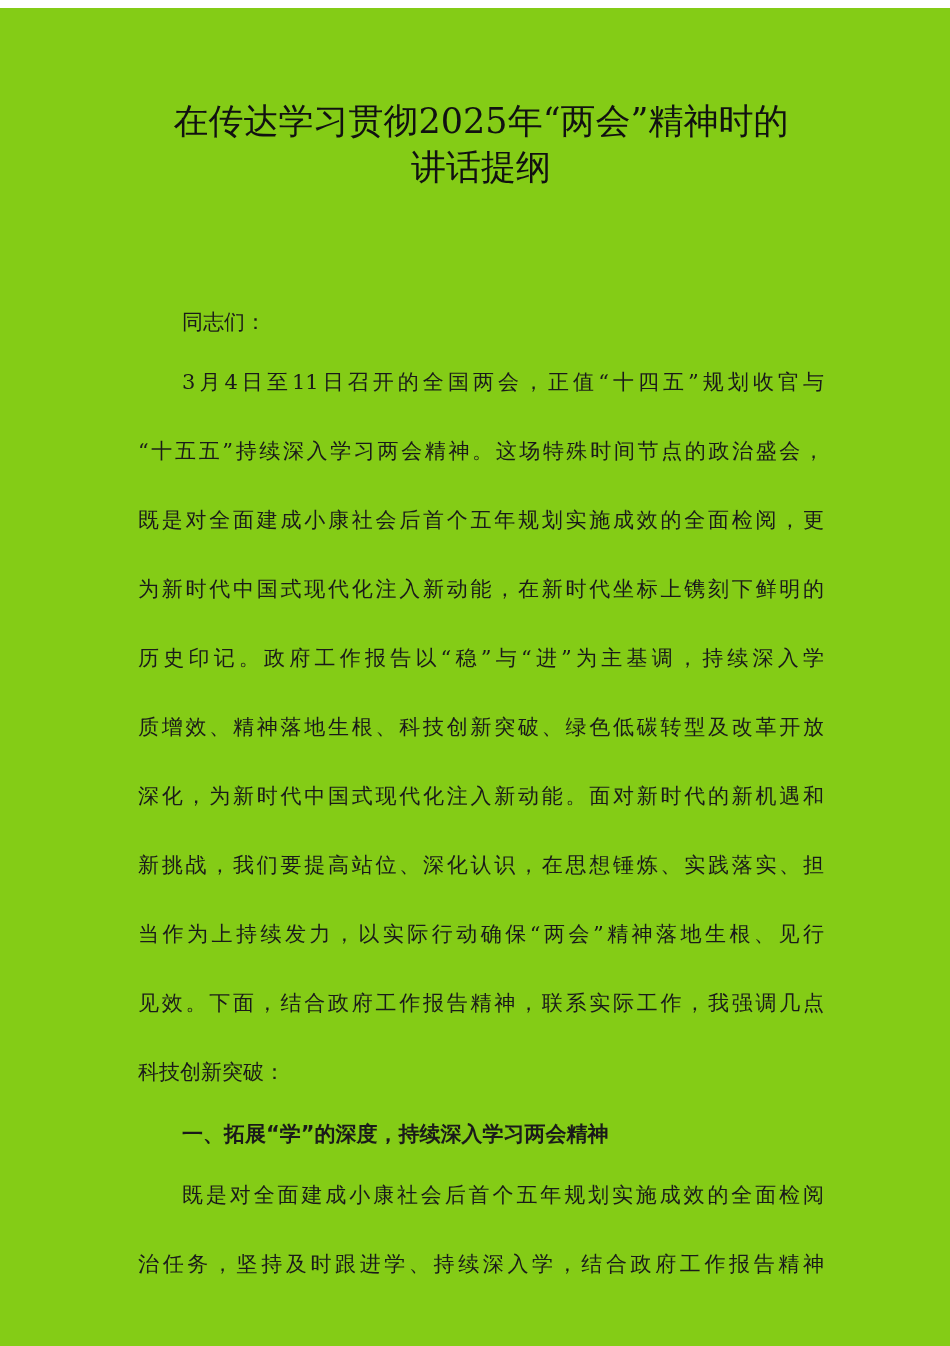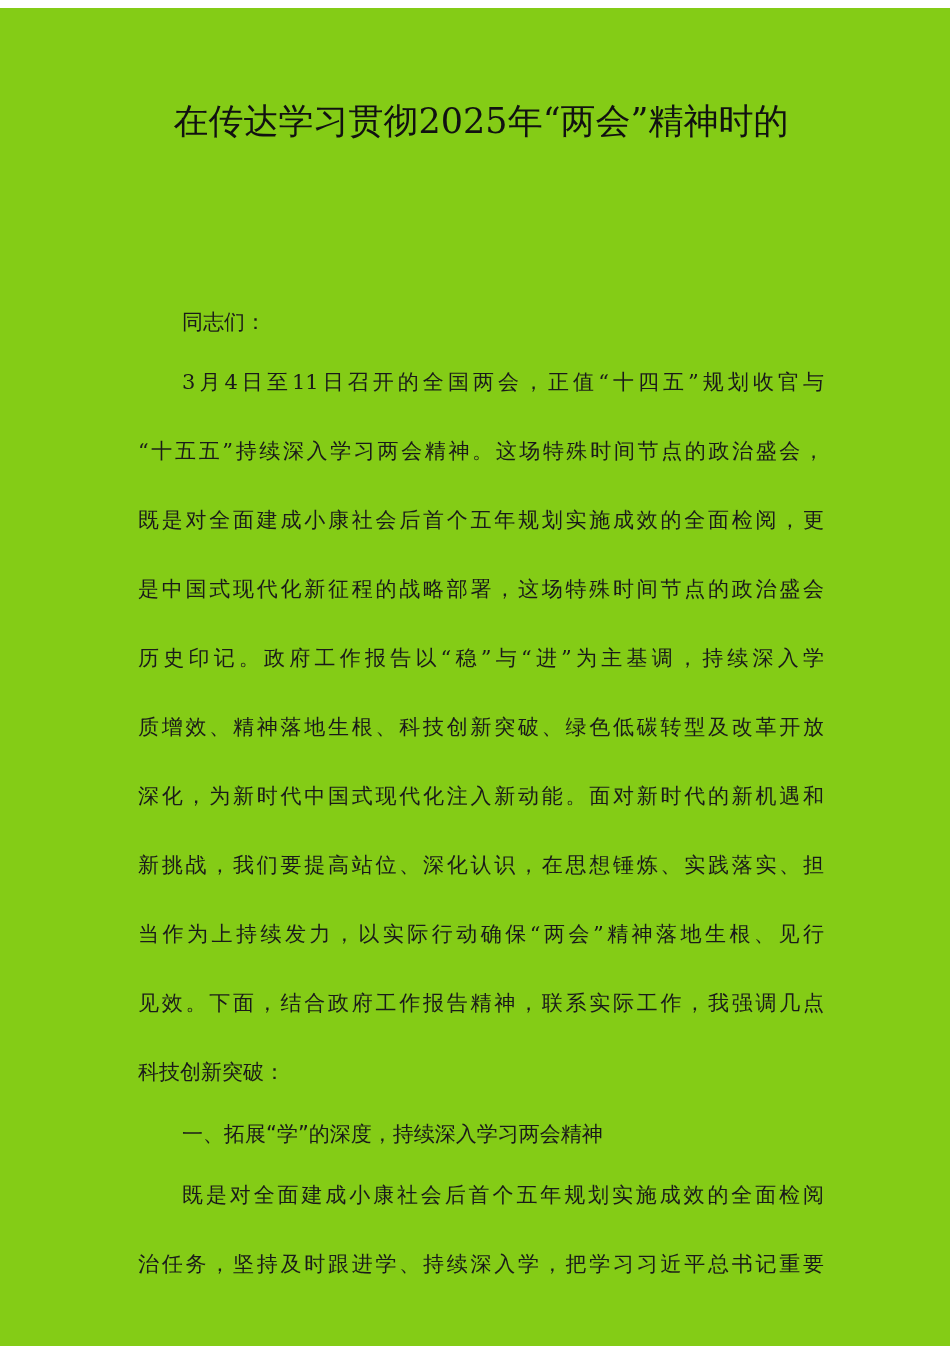--- a/index.html
+++ b/index.html
@@ -56,49 +56,50 @@
     margin-top: 44px;
   }
   .line.last {
     text-align-last: left;
   }
   .line.indent {
     left: 44px;
     width: 642px;
   }
   .heading {
-    font-weight: normal;
+    font-weight: bold;
     font-family: "DejaVu Sans", "Liberation Sans", sans-serif;
     text-align-last: left;
   }
 </style>
 </head>
 <body>
 
 <div class="page">
 
   <h1 class="title">
     <span class="tline">在传达学习贯彻2025年“两会”精神时的</span>
+    <span class="tline">讲话提纲</span>
   </h1>
 
   <div class="body">
 
     <div class="line indent last" style="top:255px">同志们：</div>
 
     <div class="line indent" style="top:315px">3月4日至11日召开的全国两会，正值“十四五”规划收官与</div>
     <div class="line" style="top:384px">“十五五”持续深入学习两会精神。这场特殊时间节点的政治盛会，</div>
     <div class="line" style="top:453px">既是对全面建成小康社会后首个五年规划实施成效的全面检阅，更</div>
-    <div class="line" style="top:522px">是中国式现代化新征程的战略部署，这场特殊时间节点的政治盛会</div>
+    <div class="line" style="top:522px">为新时代中国式现代化注入新动能，在新时代坐标上镌刻下鲜明的</div>
     <div class="line" style="top:591px">历史印记。政府工作报告以“稳”与“进”为主基调，持续深入学</div>
     <div class="line" style="top:660px">质增效、精神落地生根、科技创新突破、绿色低碳转型及改革开放</div>
     <div class="line" style="top:729px">深化，为新时代中国式现代化注入新动能。面对新时代的新机遇和</div>
     <div class="line" style="top:798px">新挑战，我们要提高站位、深化认识，在思想锤炼、实践落实、担</div>
     <div class="line" style="top:867px">当作为上持续发力，以实际行动确保“两会”精神落地生根、见行</div>
     <div class="line" style="top:936px">见效。下面，结合政府工作报告精神，联系实际工作，我强调几点</div>
     <div class="line last" style="top:1005px">科技创新突破：</div>
 
     <div class="line indent heading" style="top:1067px">一、拓展“学”的深度，持续深入学习两会精神</div>
 
     <div class="line indent" style="top:1128px">既是对全面建成小康社会后首个五年规划实施成效的全面检阅</div>
-    <div class="line" style="top:1197px">治任务，坚持及时跟进学、持续深入学，把学习习近平总书记重要</div>
+    <div class="line" style="top:1197px">治任务，坚持及时跟进学、持续深入学，结合政府工作报告精神</div>
 
   </div>
 </div>
 
 </body></html>

